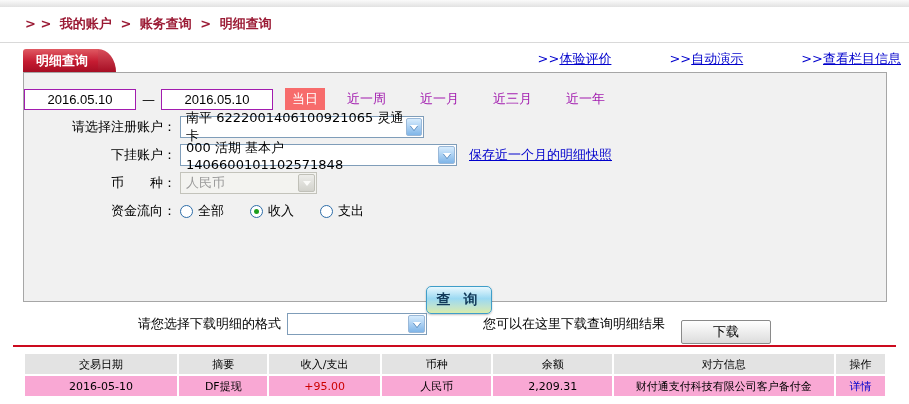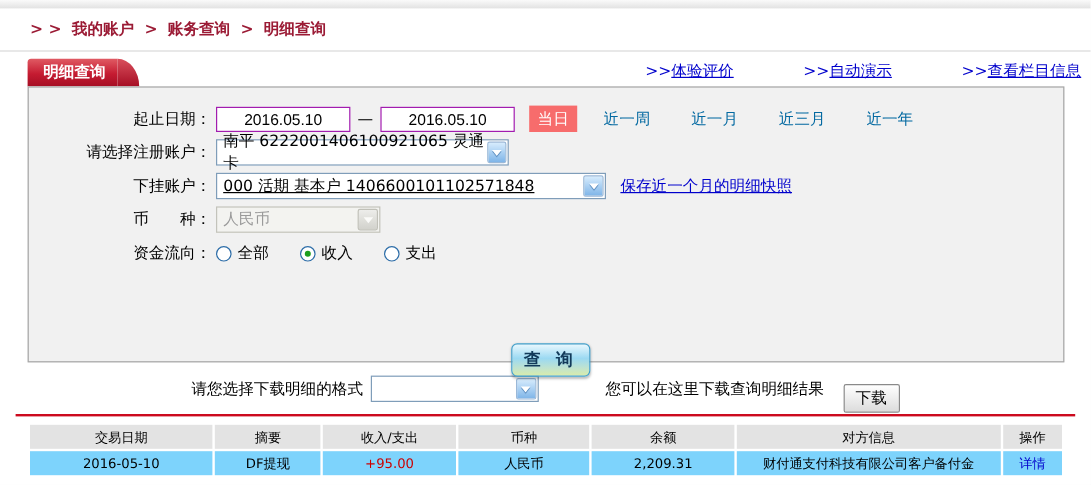--- a/index.html
+++ b/index.html
@@ -28,62 +28,62 @@
            background:#f1f1f1; border:1px solid #a6a6a6; padding-top:15px; }
   .frow { display:flex; align-items:center; height:22px; margin-bottom:6px; font-size:13px; color:#000; }
   .flabel { width:152px; text-align:right; flex:none; margin-right:4px; white-space:pre; }
 
   .inp { width:112px; height:21px; background:#fff; border:1px solid #a21caf;
          text-align:center; font-size:13px; line-height:19px; color:#000; }
   .dash { margin:0 6px; }
 
   .badge { margin-left:12px; background:#f76c6c; color:#fff; padding:2px 7px; font-size:13px; }
   .quick-links { display:flex; gap:34px; margin-left:22px; }
-  .quick-link { cursor:pointer; color:#0369a1; }
+  .quick-link { cursor:pointer; color:#a21caf; }
 
   .sel { display:flex; align-items:center; height:22px; background:#fff;
          border:1px solid #7f9db9; font-size:13px; padding-left:5px; color:#000; }
   .sel .arrow-btn { margin-left:auto; width:17px; height:18px; margin-right:1px; border-radius:2px;
          background:linear-gradient(180deg,#d7ecfd,#7fb5e8); border:1px solid #9ab8d8;
          display:flex; align-items:center; justify-content:center; }
   .chev { width:0; height:0; border-left:4px solid transparent; border-right:4px solid transparent;
           border-top:5px solid #ffffff; filter:drop-shadow(0 1px 0 #4a7fb5); }
   .sel.disabled { background:#f3f3f0; border-color:#c3c3bb; color:#9a9a9a; }
   .sel.disabled .arrow-btn { background:linear-gradient(180deg,#ededea,#d2d2cc); border-color:#c0c0b8; }
   .sel.disabled .chev { border-top-color:#fbfbf9; filter:none; }
-  .w-register { width:244px; } .w-sub { width:325px;text-decoration:underline; } .w-currency { width:137px; } .w-format { width:140px; }
+  .w-register { width:244px; } .w-sub { width:277px; } .w-currency { width:137px; } .w-format { width:140px; }
 
   .snapshot-link { margin-left:12px; color:#0000cc; text-decoration:underline; cursor:pointer; }
 
   .radio-group { display:flex; align-items:center; gap:26px; }
   .radio-item { display:flex; align-items:center; gap:5px; cursor:pointer; }
   .radio { width:13px; height:13px; border-radius:50%; border:1px solid #2d6da8; background:#fff;
            display:flex; align-items:center; justify-content:center; }
   .radio.checked::after { content:""; width:5px; height:5px; border-radius:50%; background:#1d9e1d; }
 
   .btn-query { position:absolute; left:402px; top:213px; width:66px; height:28px;
         border:1px solid #3f9ec9; border-radius:5px; font-size:14px; font-weight:bold; color:#123a5a;
         background:linear-gradient(180deg,#e9f8fe 0%,#9bd9f2 45%,#bfe3d0 75%,#d9ecab 100%);
         display:flex; align-items:center; justify-content:center; letter-spacing:4px; cursor:pointer;
         box-shadow:0 1px 2px rgba(0,0,0,.25); }
 
   .download-row { display:flex; align-items:center; justify-content:center; margin-top:9px;
                   height:26px; font-size:13px; }
   .download-row .gap-lg { width:56px; }
   .download-row .lbl { margin-right:6px; }
-  .btn-download { margin-left:10px; width:47px; height:24px; border:1px solid #8a8a8a; border-radius:2px;
+  .btn-download { margin-left:10px; width:90px; height:24px; border:1px solid #8a8a8a; border-radius:2px;
         background:linear-gradient(180deg,#ffffff,#dcdcdc); font-size:13px; color:#000;
         display:flex; align-items:center; justify-content:center; cursor:pointer;margin-top:16px; }
 
   .red-line { margin-top:8px; margin-left:13px; width:883px; height:2px; background:#cc0a1e; }
 
   table.result { margin:5px 0 0 23px; width:864px; border-collapse:separate; border-spacing:2px;
                  font-size:11px; background:#fff; }
   table.result th { background:#e3e3e3; font-weight:normal; height:20px; padding:1px 2px; }
-  table.result td { background:#7dd3fc; text-align:center; height:20px; padding:1px 2px; }
+  table.result td { background:#f9a8d4; text-align:center; height:20px; padding:1px 2px; }
   .amount-pos { color:#cc0000; }
   .detail-link { color:#0000cc; cursor:pointer; }
 </style>
 </head>
 <body>
 
 <div class="page">
 
   <div class="top-strip"></div>
 
@@ -105,21 +105,20 @@
     <div class="top-links">
       <span class="top-link"><span>&gt;&gt;</span><u>体验评价</u></span>
       <span class="top-link"><span>&gt;&gt;</span><u>自动演示</u></span>
       <span class="top-link"><span>&gt;&gt;</span><u>查看栏目信息</u></span>
     </div>
   </div>
 
   <div class="panel">
 
     <div class="frow">
-      <span class="flabel">起止日期：</span>
       <input class="inp" type="text" value="2016.05.10" style="">
       <span class="dash">—</span>
       <input class="inp" type="text" value="2016.05.10" style="">
       <span class="badge">当日</span>
       <span class="quick-links">
         <span class="quick-link">近一周</span>
         <span class="quick-link">近一月</span>
         <span class="quick-link">近三月</span>
         <span class="quick-link">近一年</span>
       </span>

